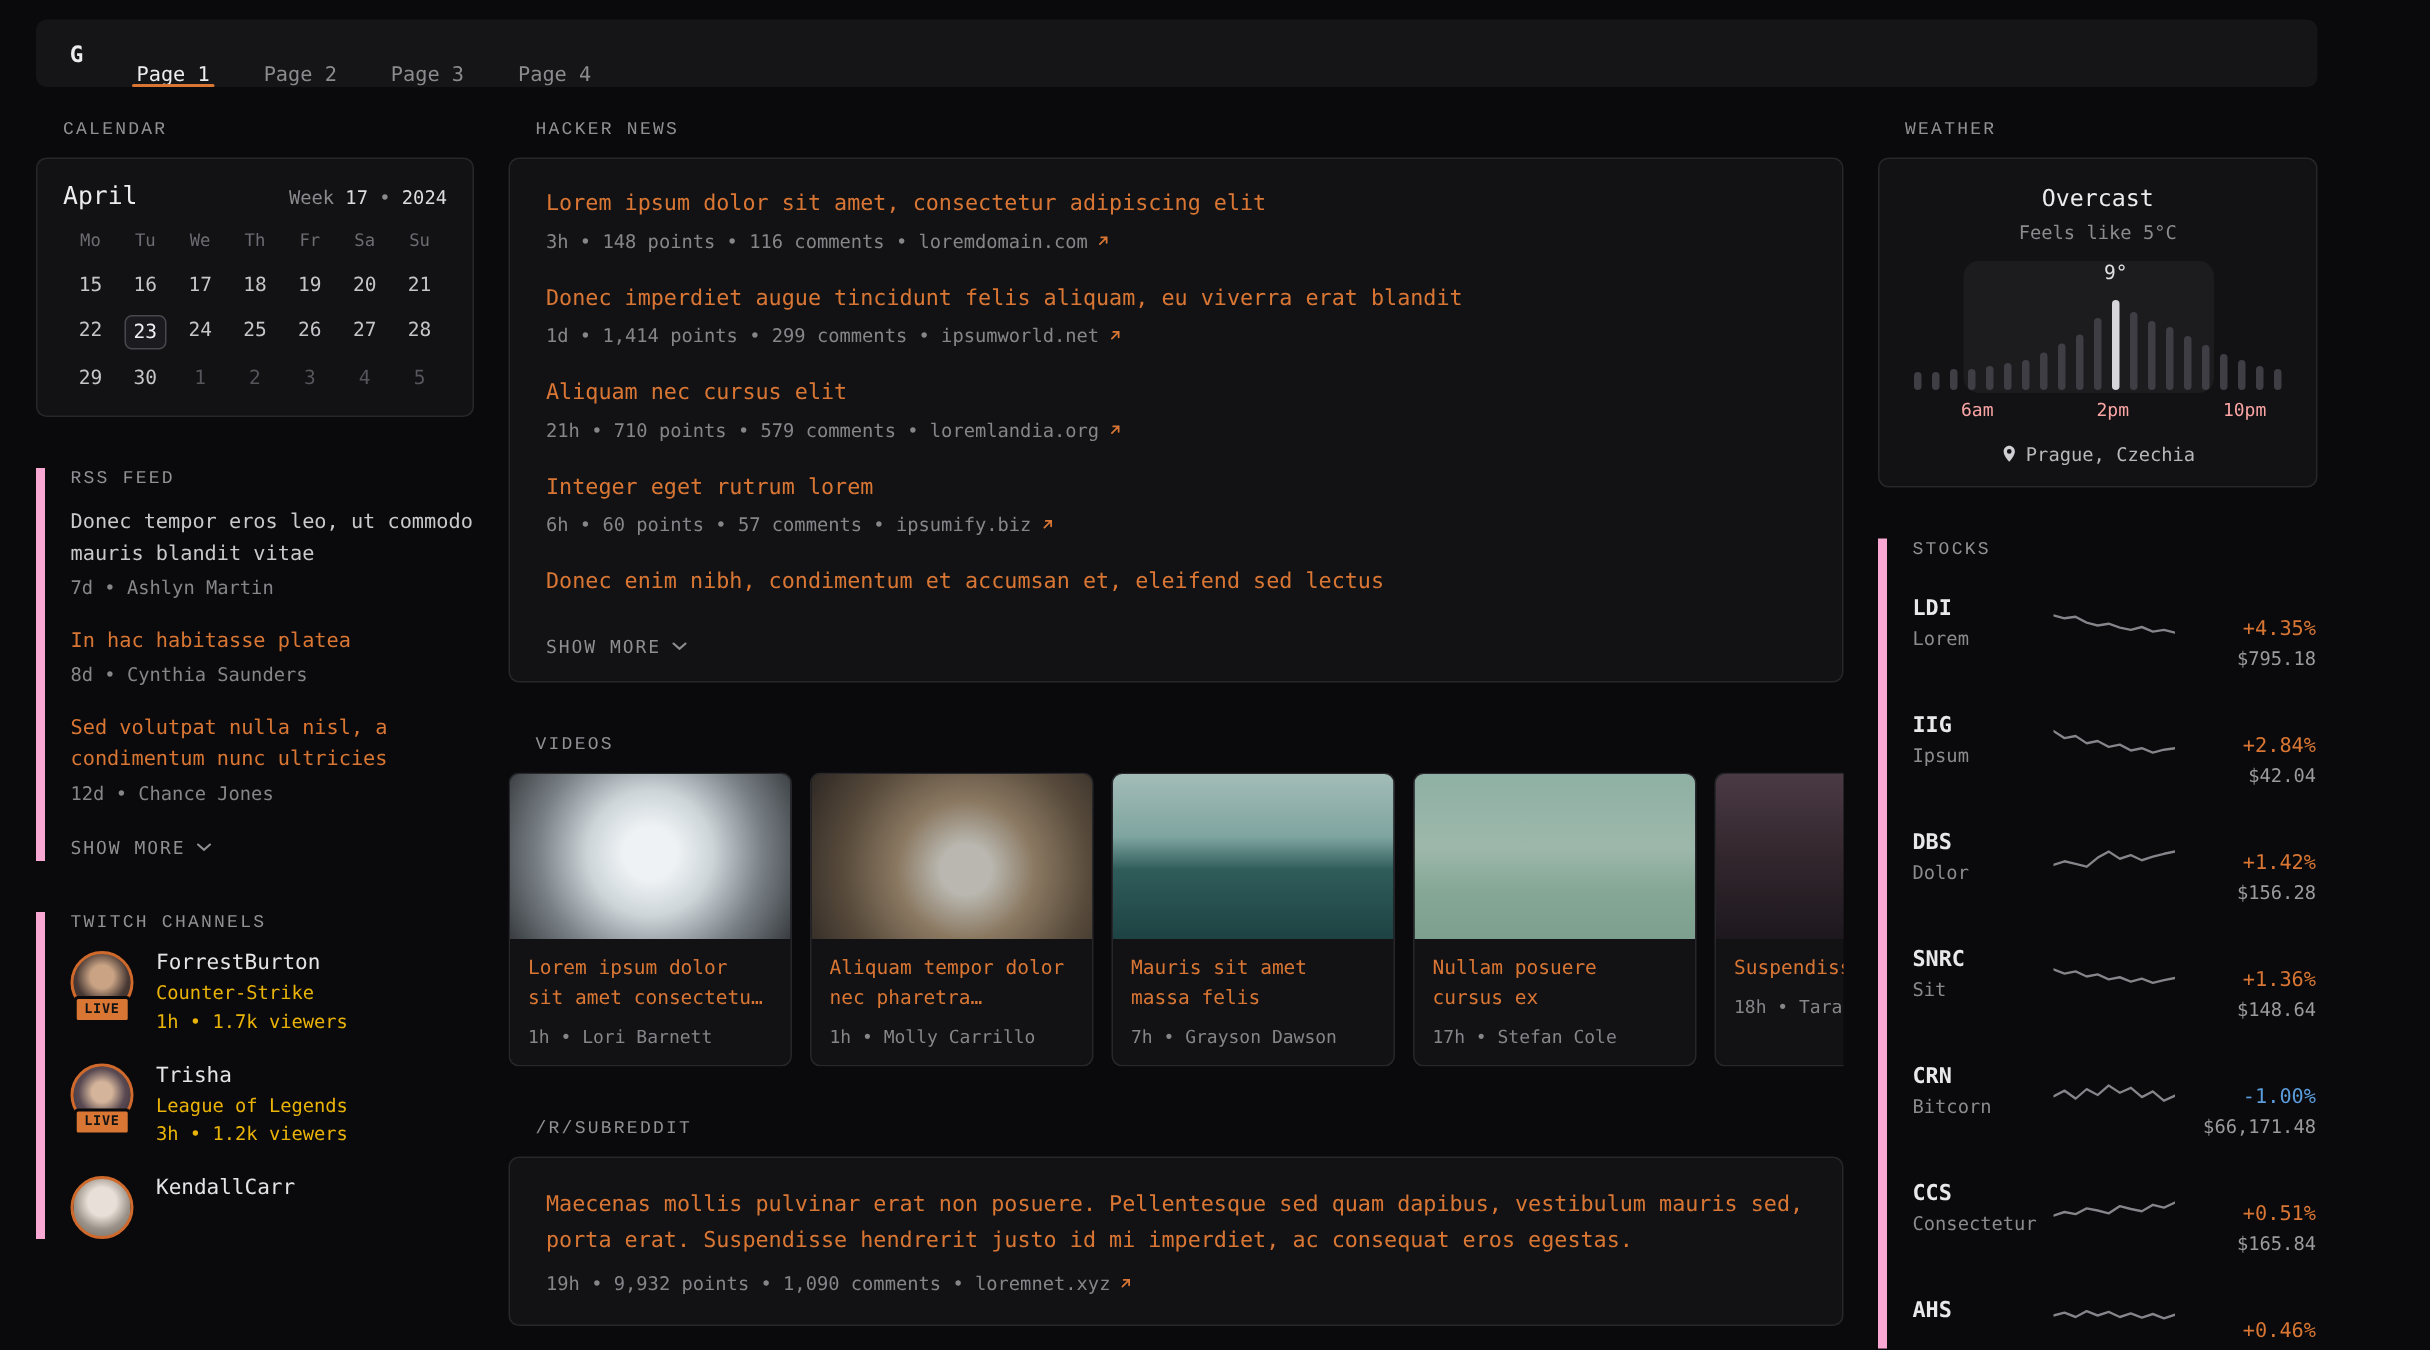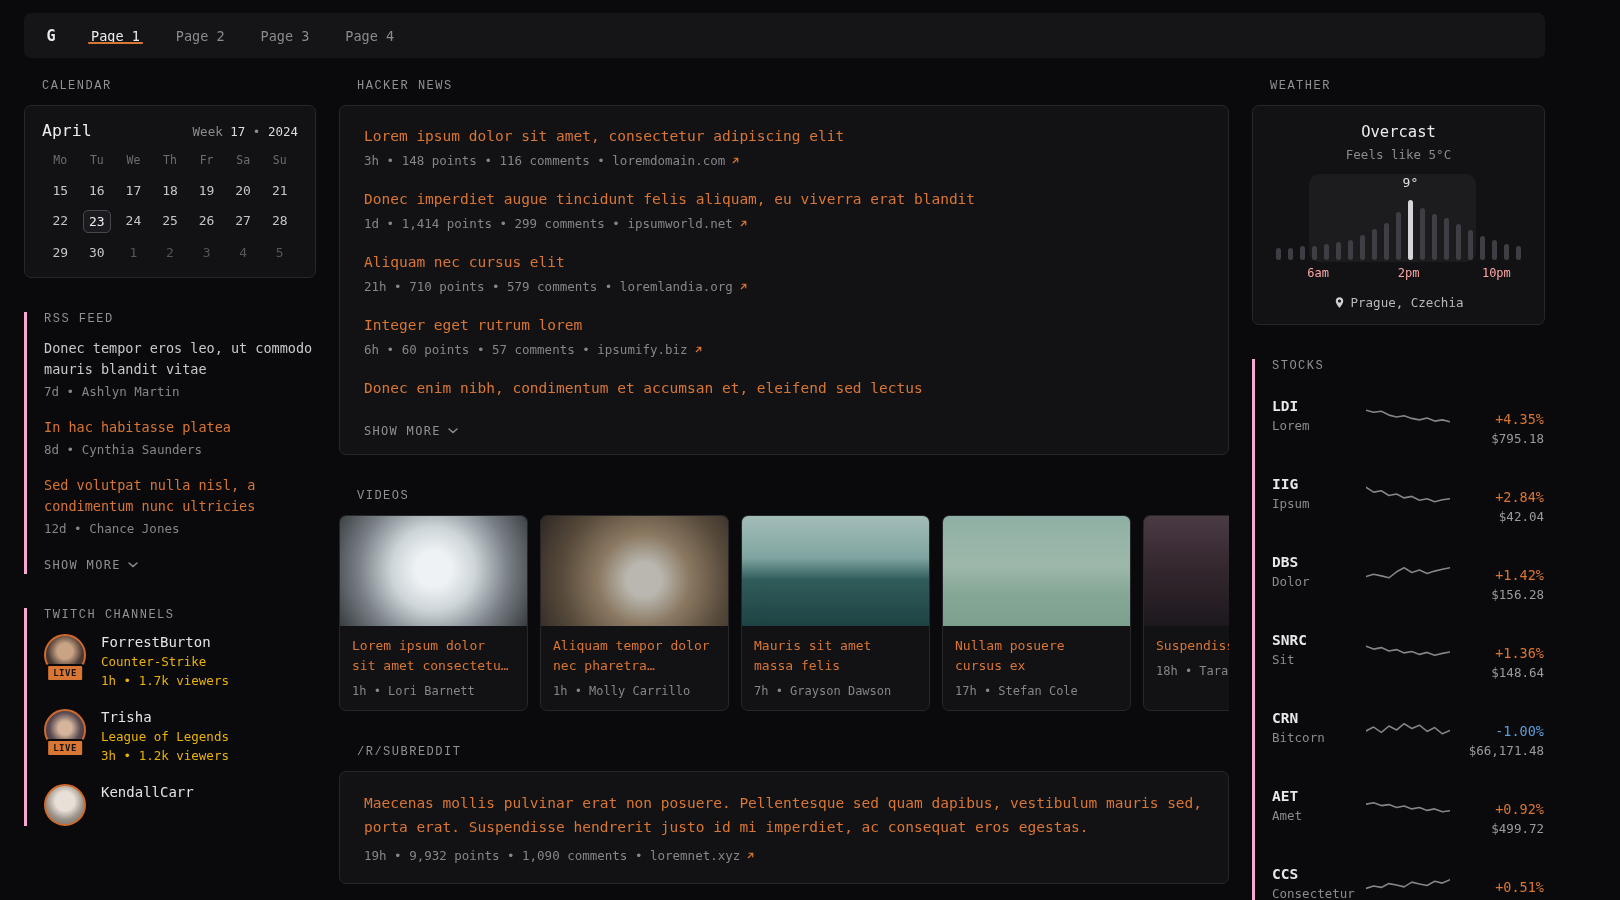--- a/index.html
+++ b/index.html
@@ -21,21 +21,21 @@
     align-items: stretch;
     margin-bottom: 21px;
   }
   .logo {
     width: 46px;
     display: flex; align-items: center; justify-content: center;
     color: #ececef; font-size: 15px; font-weight: bold;
     margin-left: 4px; margin-right: 14px;
     cursor: pointer;
   }
-  .tabs { display: flex; align-items: center; gap: 30px; }
+  .tabs { display: flex; align-items: flex-end; gap: 30px; }
   .tab {
     display: flex; align-items: center;
     color: #8a8a8f; font-size: 13.5px;
     position: relative; padding: 0 3px; cursor: pointer;
   }
   .tab.active { color: #ececef; }
   .tab.active::after {
     content: ""; position: absolute; left: 0; right: 0; bottom: 0;
     height: 2px; background: var(--accent, #d97634); border-radius: 1px;
   }
@@ -46,21 +46,21 @@
   .col-main  { flex: 1; min-width: 0; }
   .col-right { width: 293px; flex: none; }
 
   .widget { margin-bottom: 34px; }
   .widget-title {
     font-size: 12px; font-weight: normal;
     letter-spacing: 1.5px; color: #909095;
     margin: 0 0 12px 18px;
     font-family: Liberation Mono, monospace;
   }
-  .flush { border-left: 3px solid #f9a8d4; }
+  .flush { border-left: 6px solid #f9a8d4; }
   .flush .widget-title { margin-left: 17px; }
   .flush .widget-body { padding-left: 17px; }
 
   .card {
     background: #121215;
     border: 1px solid #27272b;
     border-radius: 7px;
   }
 
   
@@ -533,33 +533,20 @@
             </div>
             <div class="stock-spark"><svg viewBox="0 0 96 30" width="100%" height="100%" preserveAspectRatio="none">
                   <polyline points="0.0,17.9 8.7,14.1 17.5,19.4 26.2,13.1 34.9,17.0 43.6,10.7 52.4,15.5 61.1,12.2 69.8,18.4 78.5,14.6 87.3,20.8 96.0,17.4" fill="none" stroke="#85858b" stroke-width="1.6" stroke-linejoin="round" stroke-linecap="round"></polyline>
                 </svg></div>
             <div class="stock-values">
               <div class="stock-change down">-1.00%</div>
               <div class="stock-price">$66,171.48</div>
             </div>
           </div>
 
-          <div class="stock-row">
-            <div class="stock-id">
-              <div class="stock-ticker">AET</div>
-              <div class="stock-name">Amet</div>
-            </div>
-            <div class="stock-spark"><svg viewBox="0 0 96 30" width="100%" height="100%" preserveAspectRatio="none">
-                  <polyline points="0.0,13.1 8.7,11.7 17.5,14.6 26.2,13.6 34.9,16.5 43.6,15.0 52.4,17.9 61.1,16.5 69.8,19.4 78.5,17.9 87.3,20.8 96.0,19.8" fill="none" stroke="#85858b" stroke-width="1.6" stroke-linejoin="round" stroke-linecap="round"></polyline>
-                </svg></div>
-            <div class="stock-values">
-              <div class="stock-change up">+0.92%</div>
-              <div class="stock-price">$499.72</div>
-            </div>
-          </div>
 
           <div class="stock-row">
             <div class="stock-id">
               <div class="stock-ticker">CCS</div>
               <div class="stock-name">Consectetur</div>
             </div>
             <div class="stock-spark"><svg viewBox="0 0 96 30" width="100%" height="100%" preserveAspectRatio="none">
                   <polyline points="0.0,19.4 8.7,17.0 17.5,18.4 26.2,14.6 34.9,16.0 43.6,17.9 52.4,13.1 61.1,15.0 69.8,16.5 78.5,12.2 87.3,14.1 96.0,10.7" fill="none" stroke="#85858b" stroke-width="1.6" stroke-linejoin="round" stroke-linecap="round"></polyline>
                 </svg></div>
             <div class="stock-values">

